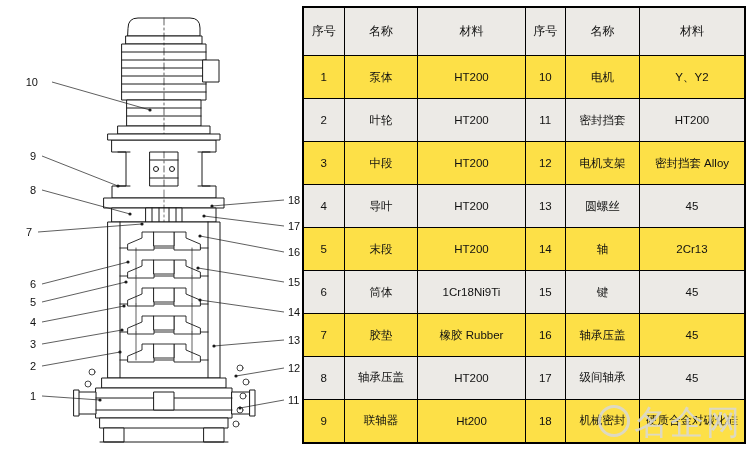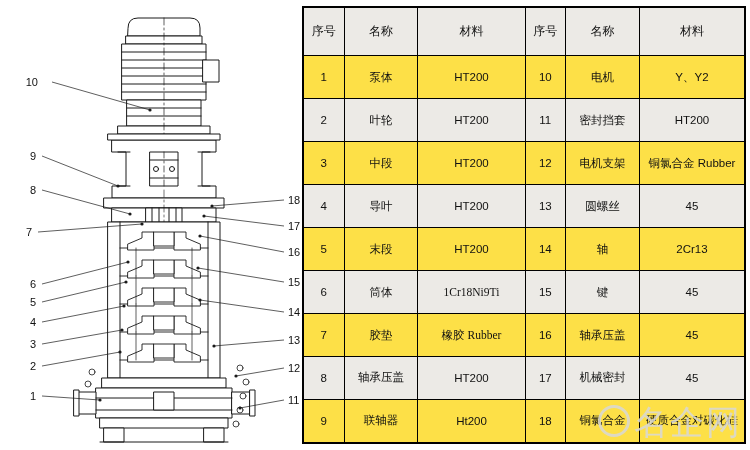--- a/index.html
+++ b/index.html
@@ -46,21 +46,21 @@
     white-space:nowrap;
   }
   table.parts tr.alt td{ background:#eceae6; }
   table.parts tr.head td{ background:#eceae6; font-size:12px; }
   .c-idx{width:34px;}
   .c-name{width:66px;}
   .c-mat{width:98px;}
   .c-idx2{width:34px;}
   .c-name2{width:66px;}
   .c-mat2{width:96px;}
-  .small{font-size:10px;font-family:Liberation Serif, serif;}
+  .small{font-size:10px;}
   .xsmall{font-size:9px;}
 
   
   #watermark{
     position:absolute;right:8px;bottom:4px;
     font-size:34px;color:#d8d8d8;
     font-family:"Liberation Sans", sans-serif;
     letter-spacing:2px;
     pointer-events:none;
     opacity:.85;
@@ -313,21 +313,21 @@
           <td>密封挡套</td>
           <td>HT200</td>
         </tr>
 
         <tr>
           <td>3</td>
           <td>中段</td>
           <td>HT200</td>
           <td>12</td>
           <td>电机支架</td>
-          <td class="xsmall">铜氯合金 Rubber</td>
+          <td class="xsmall">密封挡套 Alloy</td>
         </tr>
 
         <tr class="alt">
           <td>4</td>
           <td>导叶</td>
           <td>HT200</td>
           <td>13</td>
           <td>圆螺丝</td>
           <td>45</td>
         </tr>
@@ -357,30 +357,30 @@
           <td>16</td>
           <td>轴承压盖</td>
           <td>45</td>
         </tr>
 
         <tr class="alt">
           <td>8</td>
           <td>轴承压盖</td>
           <td>HT200</td>
           <td>17</td>
-          <td>机械密封</td>
+          <td>级间轴承</td>
           <td>45</td>
         </tr>
 
         <tr>
           <td>9</td>
           <td>联轴器</td>
           <td>Ht200</td>
           <td>18</td>
-          <td>铜氯合金</td>
+          <td>机械密封</td>
           <td class="xsmall">硬质合金对碳化硅</td>
         </tr>
       </tbody>
     </table>
   </div>
 
   <div id="watermark">
     <span class="wm-logo"></span><span>名企网</span>
   </div>
 

